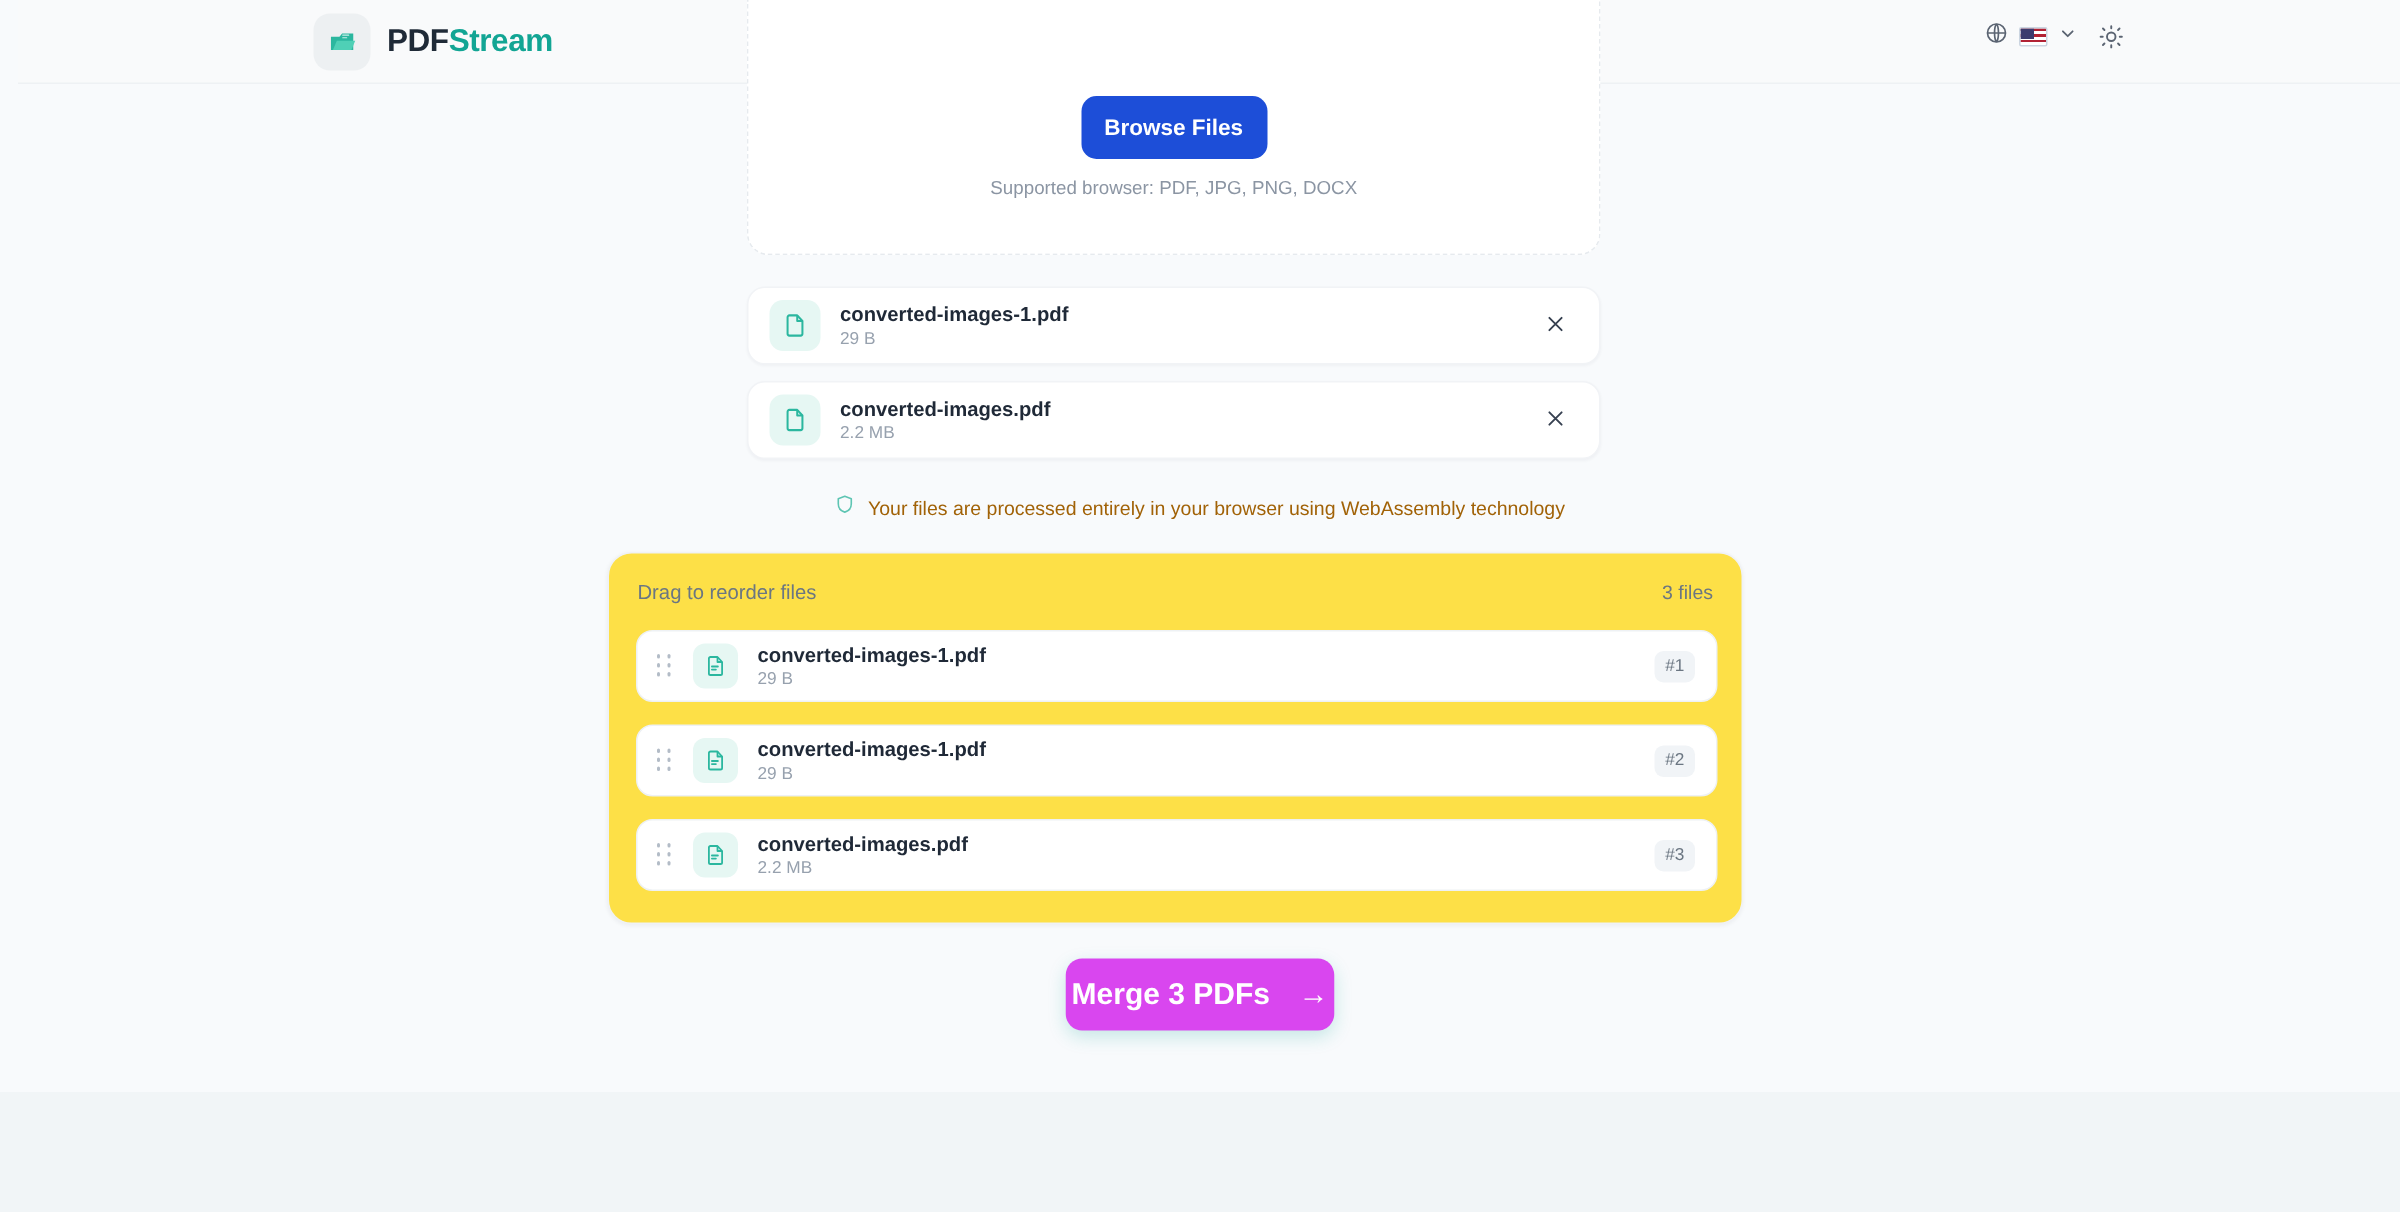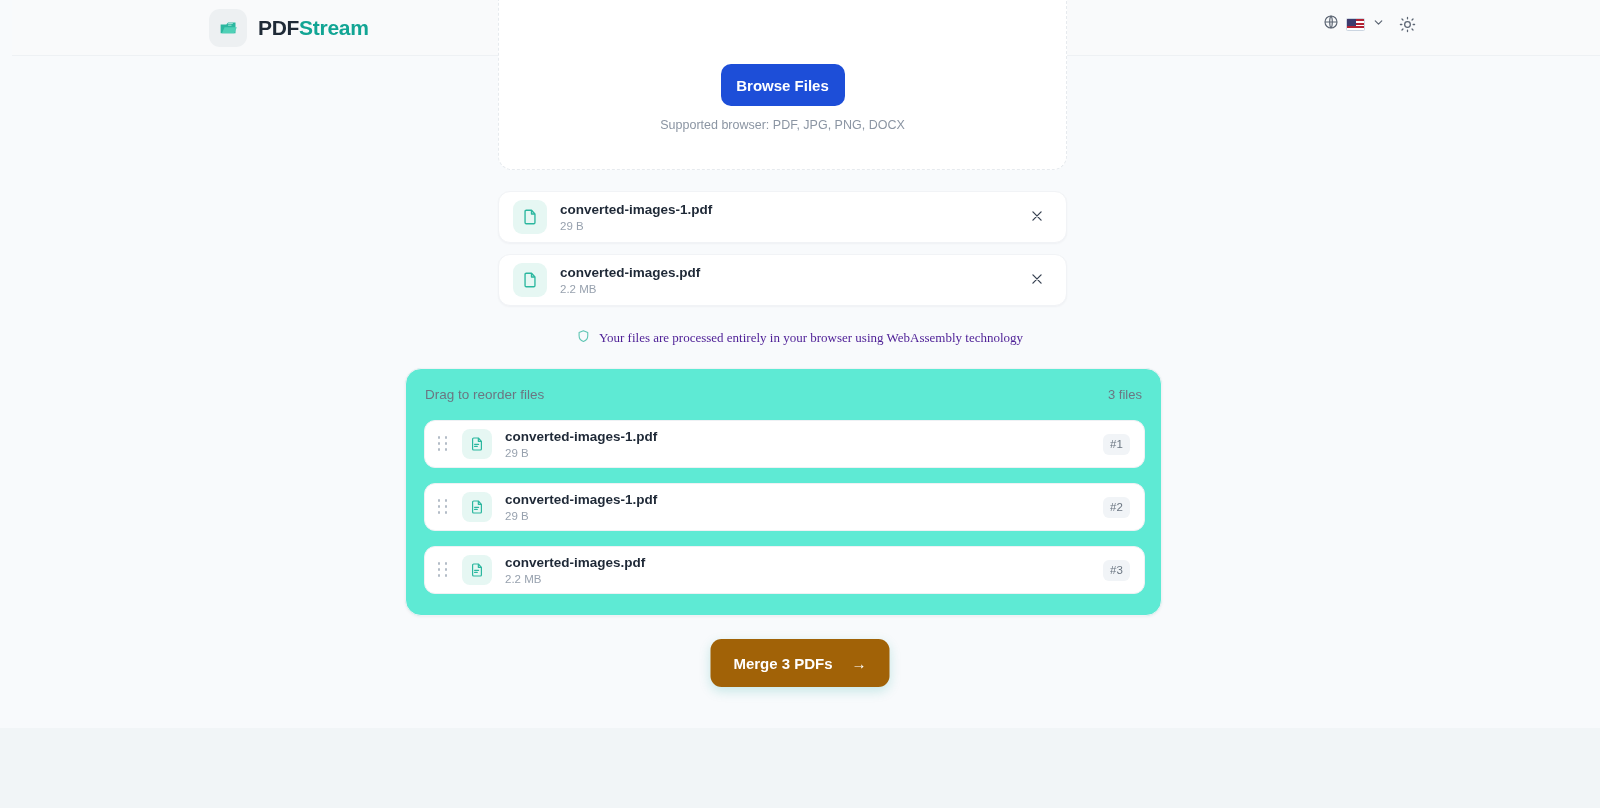--- a/index.html
+++ b/index.html
@@ -224,32 +224,31 @@
     top: 329px;
     left: 50%;
     transform: translateX(-50%);
     display: flex;
     align-items: center;
     gap: 9px;
     white-space: nowrap;
   }
   .privacy-text {
     font-size: 13px;
-    color: #4c1d95;
-    font-family: Liberation Serif, serif;
+    color: #a16207;
   }
 
   
   .reorder-panel {
     position: absolute;
     left: 405px;
     top: 368px;
     width: 757px;
     height: 248px;
-    background: #5eead4;
+    background: #fde047;
     border: 1px solid #f0f2f5;
     border-radius: 16px;
     box-shadow: 0 1px 3px rgba(15, 23, 42, 0.05);
   }
   .reorder-head {
     position: absolute;
     left: 19px; right: 19px;
     top: 18px;
     display: flex;
     align-items: center;
@@ -344,23 +343,23 @@
   
   .merge-btn {
     position: absolute;
     left: 50%;
     transform: translateX(-50%);
     top: 639px;
     width: 179px;
     height: 48px;
     border: none;
     border-radius: 11px;
-    background: #a16207;
+    background: #d946ef;
     color: #ffffff;
-    font-size: 15px;
+    font-size: 20px;
     font-weight: bold;
     font-family: inherit;
     cursor: pointer;
     display: flex;
     align-items: center;
     justify-content: center;
     gap: 19px;
     box-shadow: 0 4px 12px rgba(20, 163, 148, 0.22);
   }
 </style>

